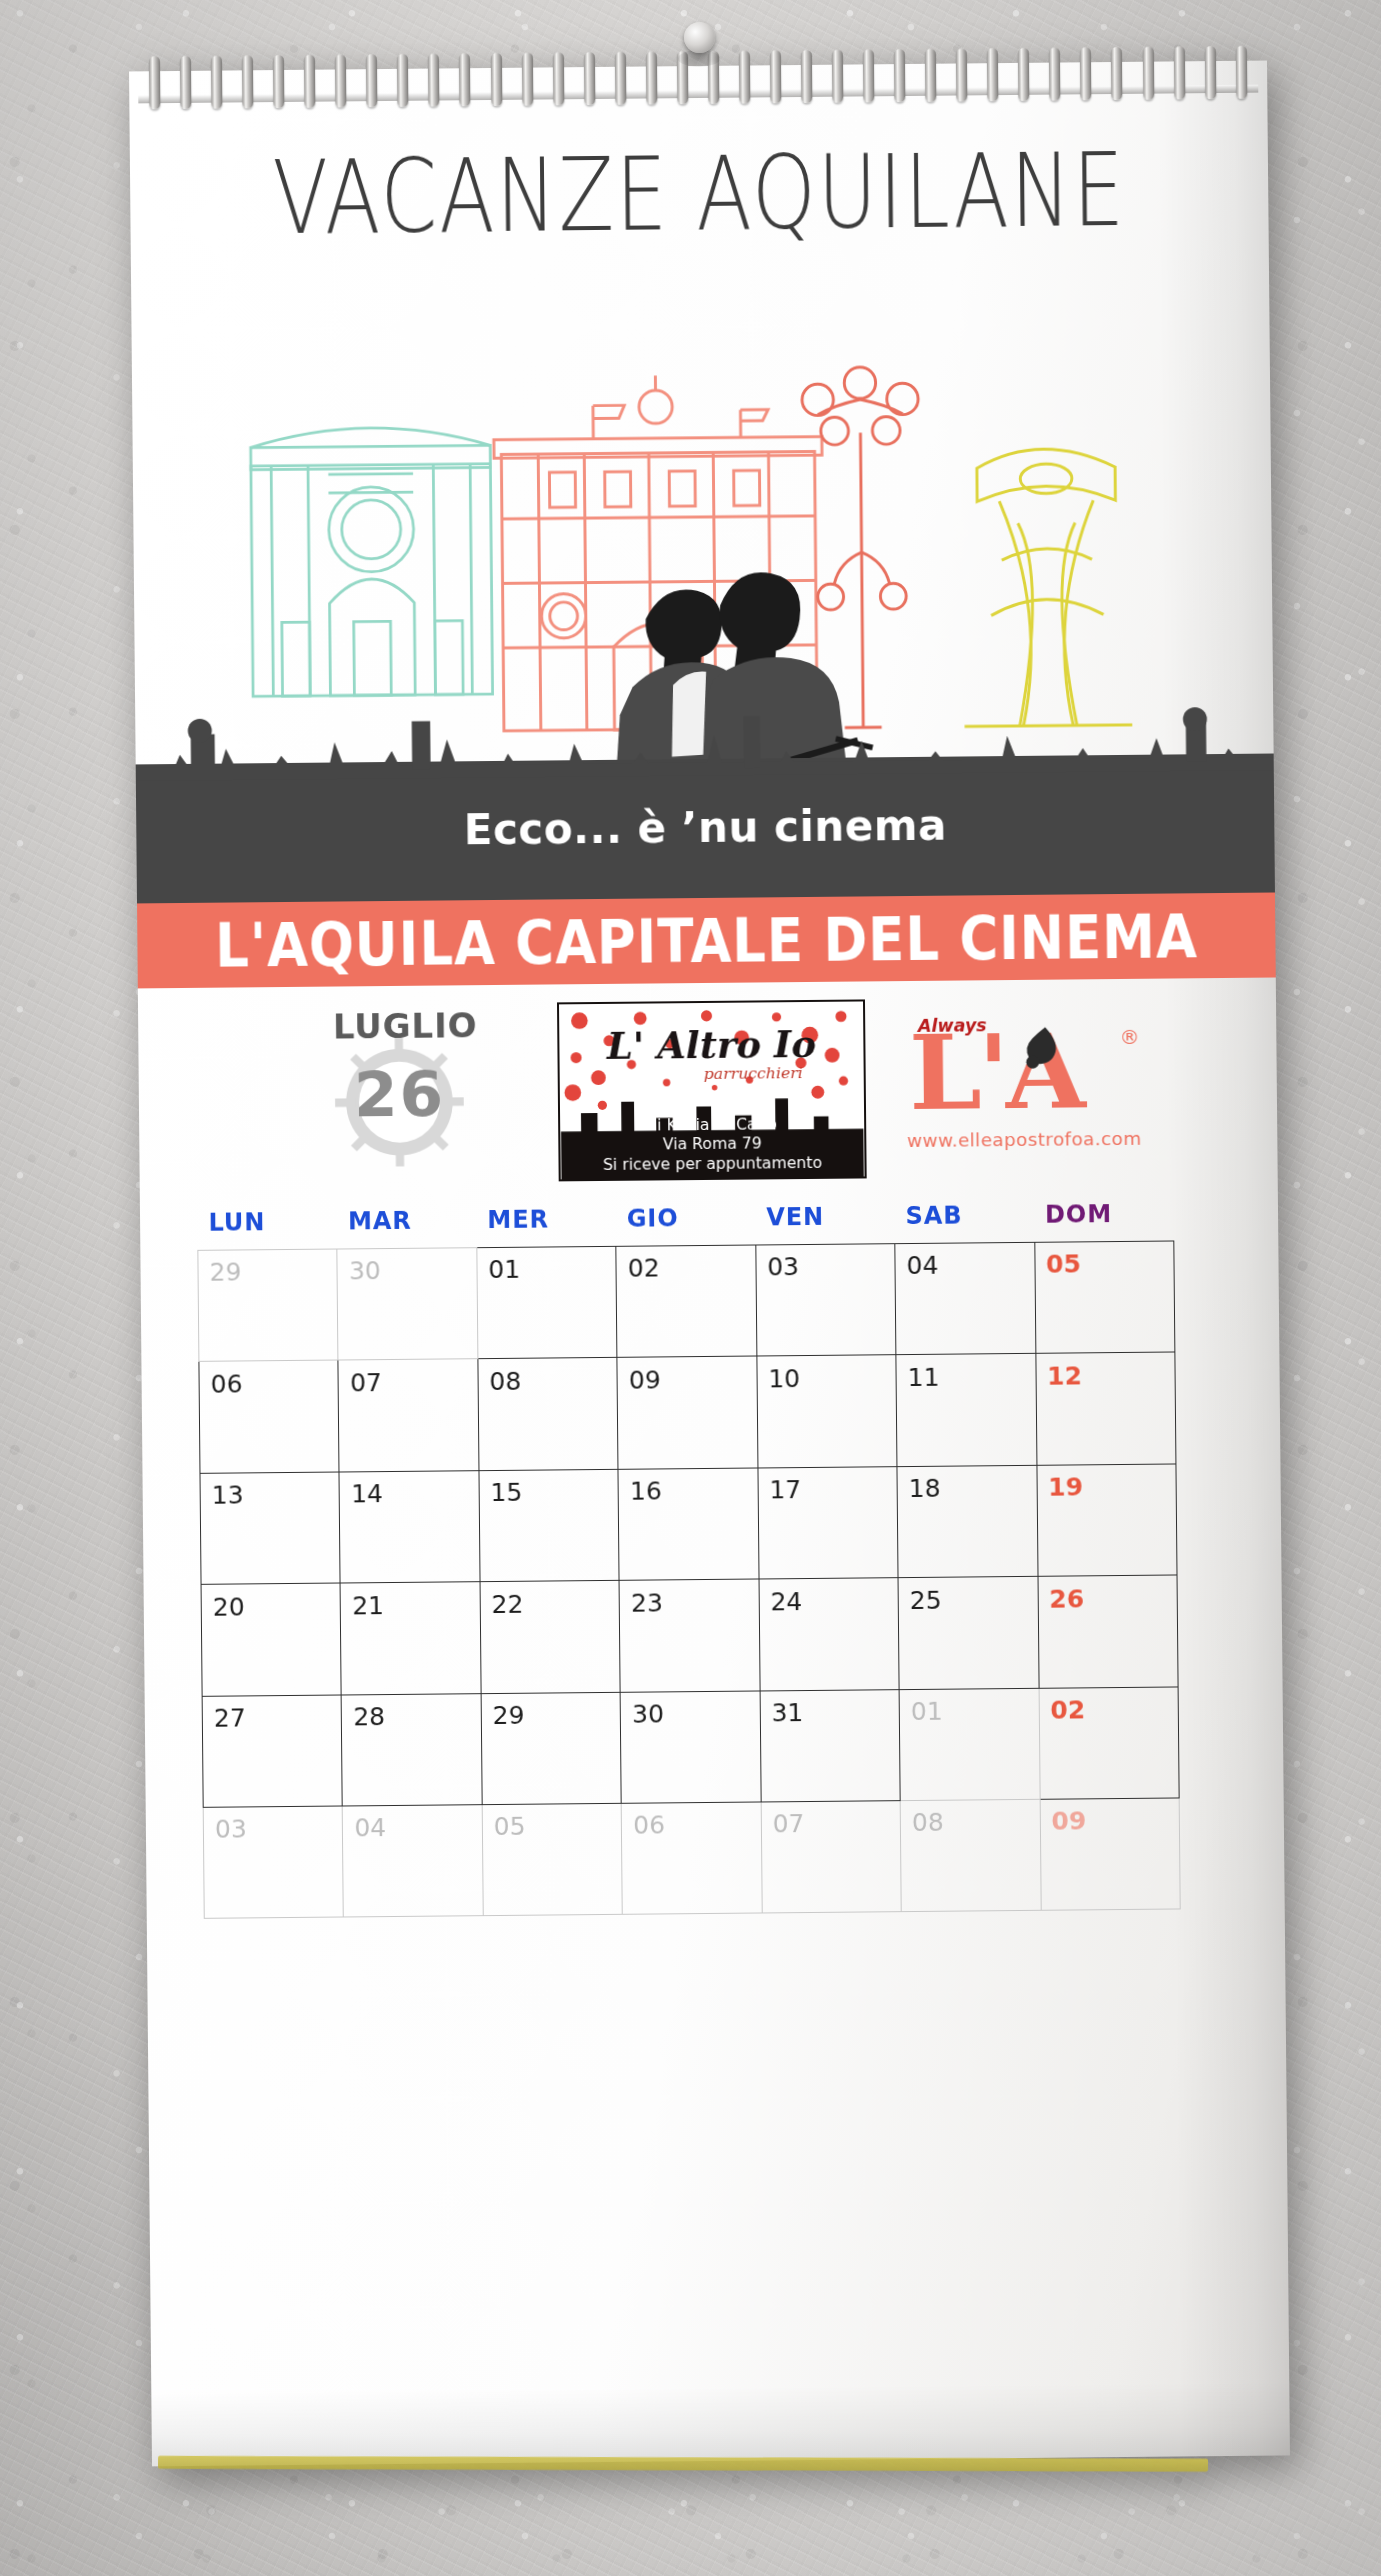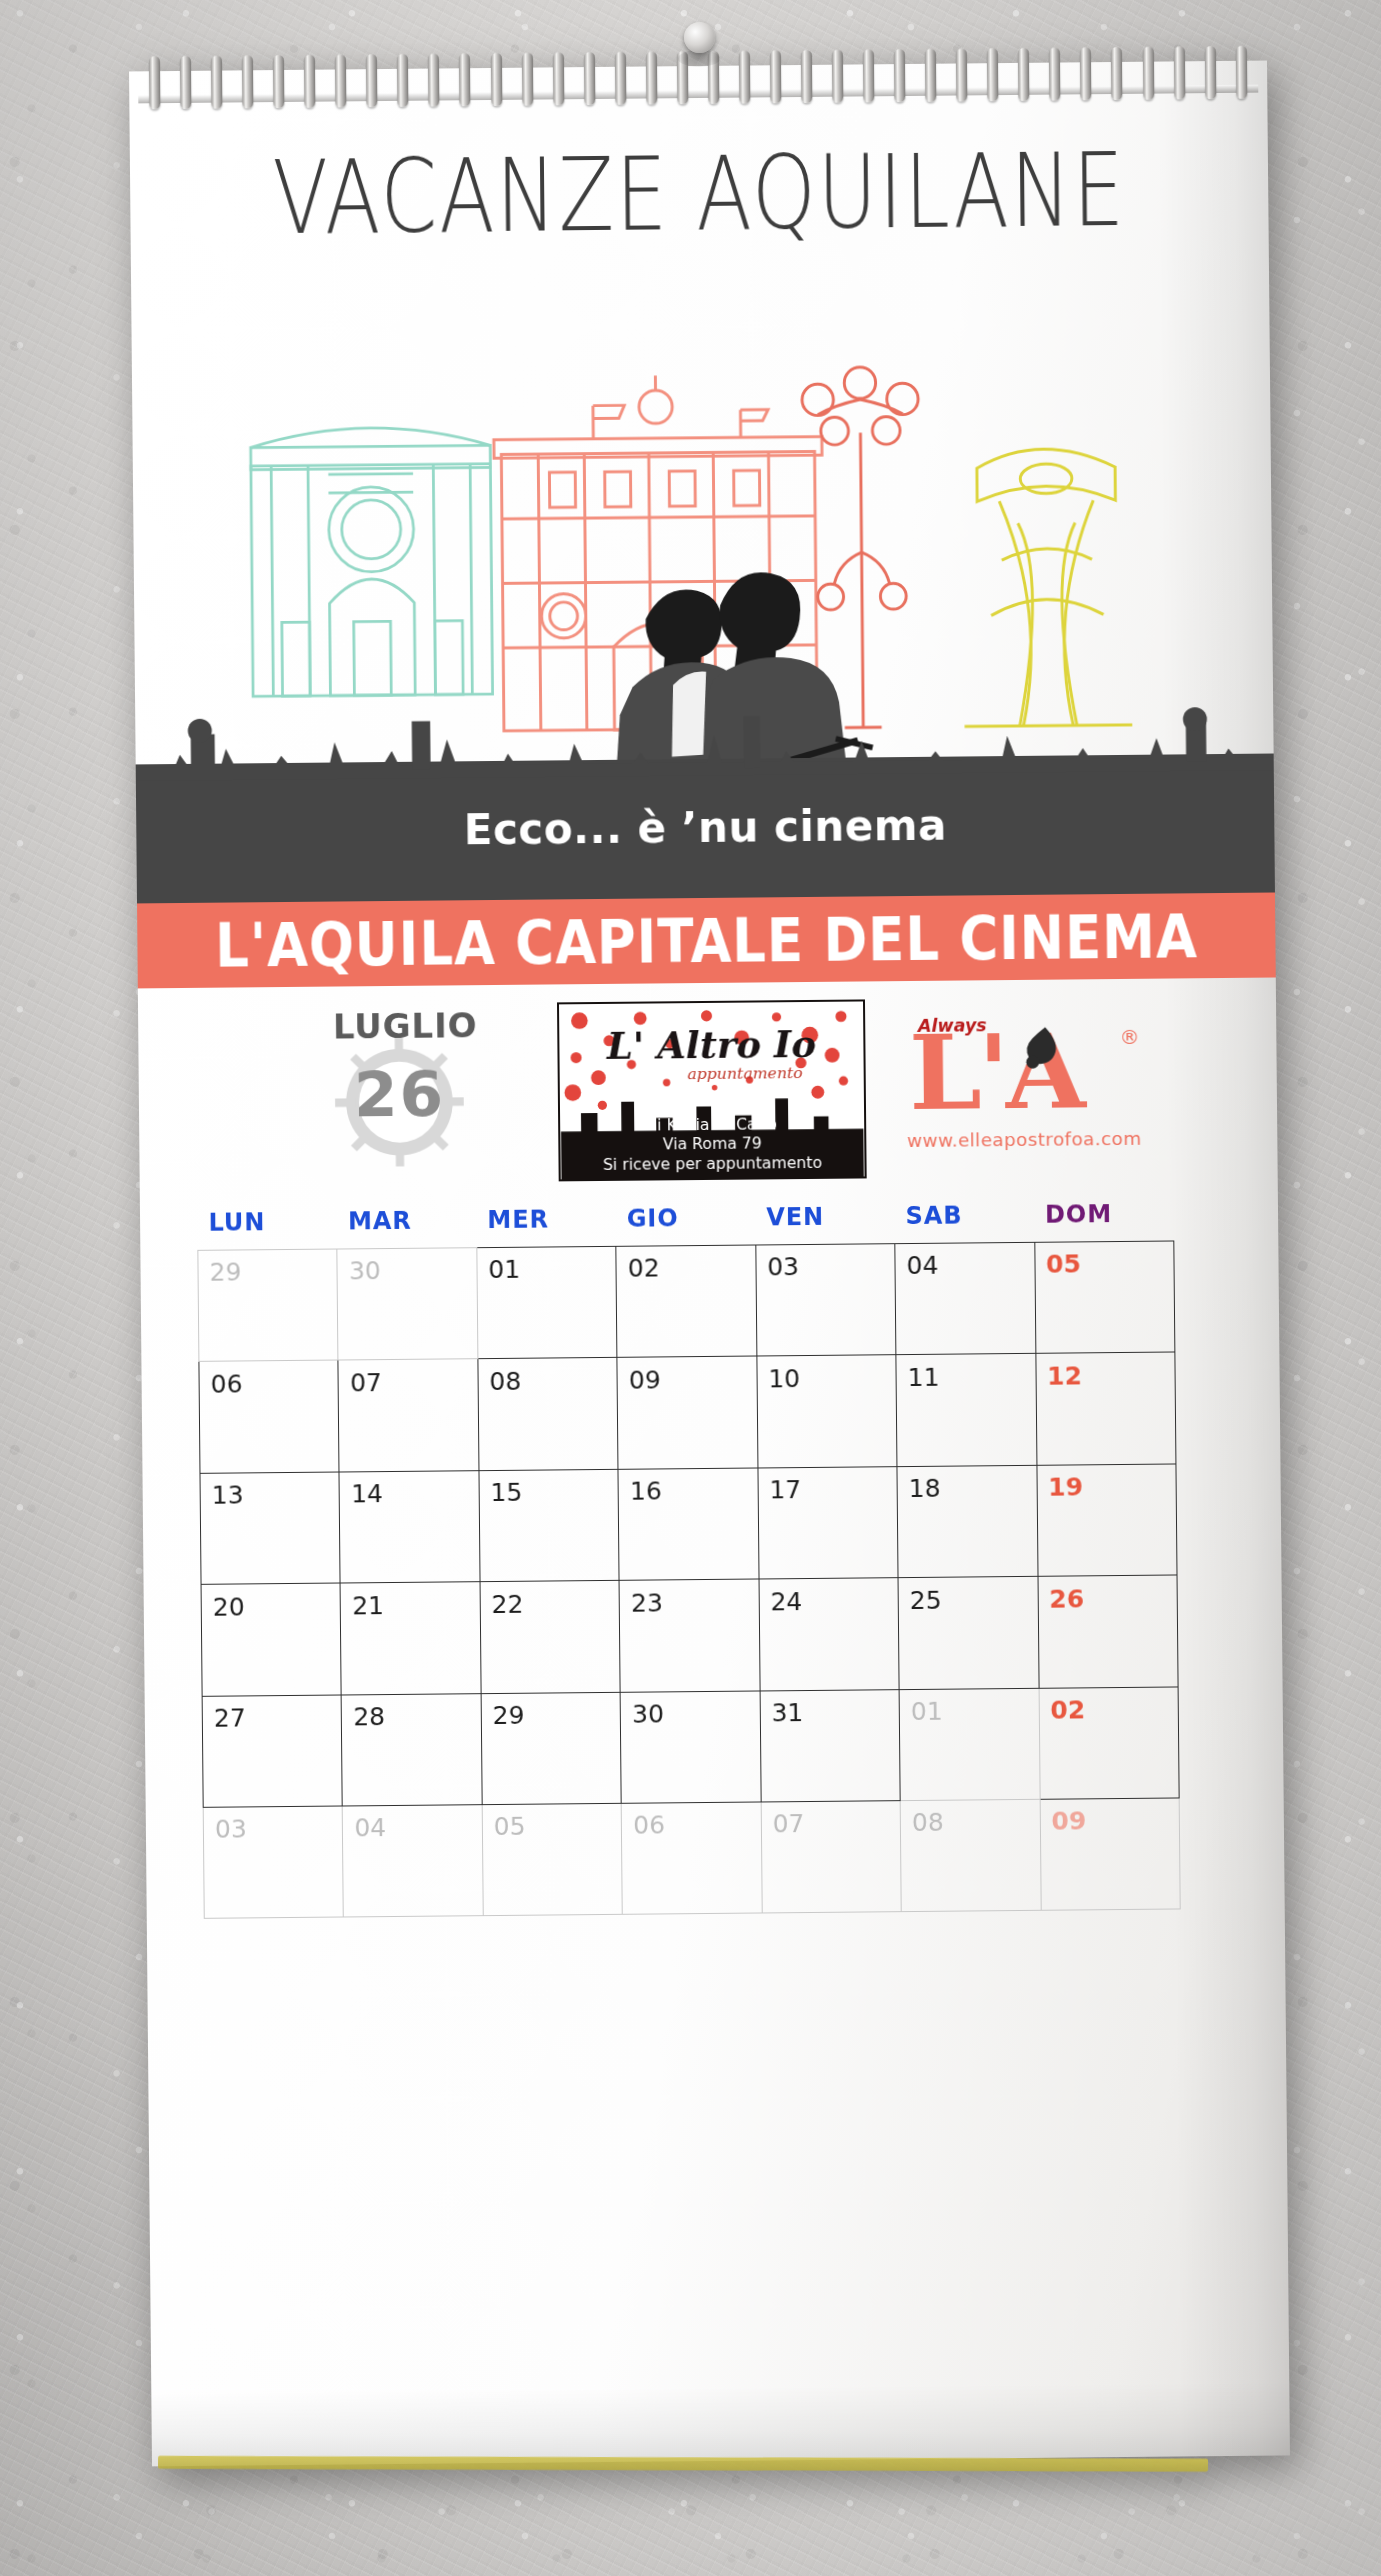--- a/index.html
+++ b/index.html
@@ -591,21 +591,21 @@
             <circle cx="308" cy="86" r="5"></circle>
           <circle cx="14" cy="96" r="9"></circle>
             <circle cx="46" cy="110" r="5"></circle>
             <circle cx="280" cy="98" r="7"></circle>
           <circle cx="116" cy="86" r="4"></circle>
             <circle cx="206" cy="84" r="4"></circle>
             <circle cx="168" cy="92" r="3"></circle>
         </g>
       </svg>
       <div class="s1-title">L' Altro Io</div>
-      <div class="s1-sub">appuntamento</div>
+      <div class="s1-sub">parrucchieri</div>
       <svg class="s1-city" width="304" height="88" viewBox="0 0 330 96" xmlns="http://www.w3.org/2000/svg">
         <path fill="#15100f" d="M0 96 L0 44 L22 44 L22 24 L40 24 L40 44 L66 44 L66 12 L80 12 L80 44
           L104 44 L104 30 L122 30 L122 44 L148 44 L148 18 L164 18 L164 44 L190 44 L190 28 L208 28
           L208 44 L234 44 L234 10 L248 10 L248 44 L276 44 L276 30 L292 30 L292 44 L330 44 L330 96 Z"></path>
       </svg>
       <div class="s1-lines">
         <div>di Kenia Di Carlo</div>
         <div>Via Roma 79</div>
         <div>Si riceve per appuntamento</div>
       </div>

